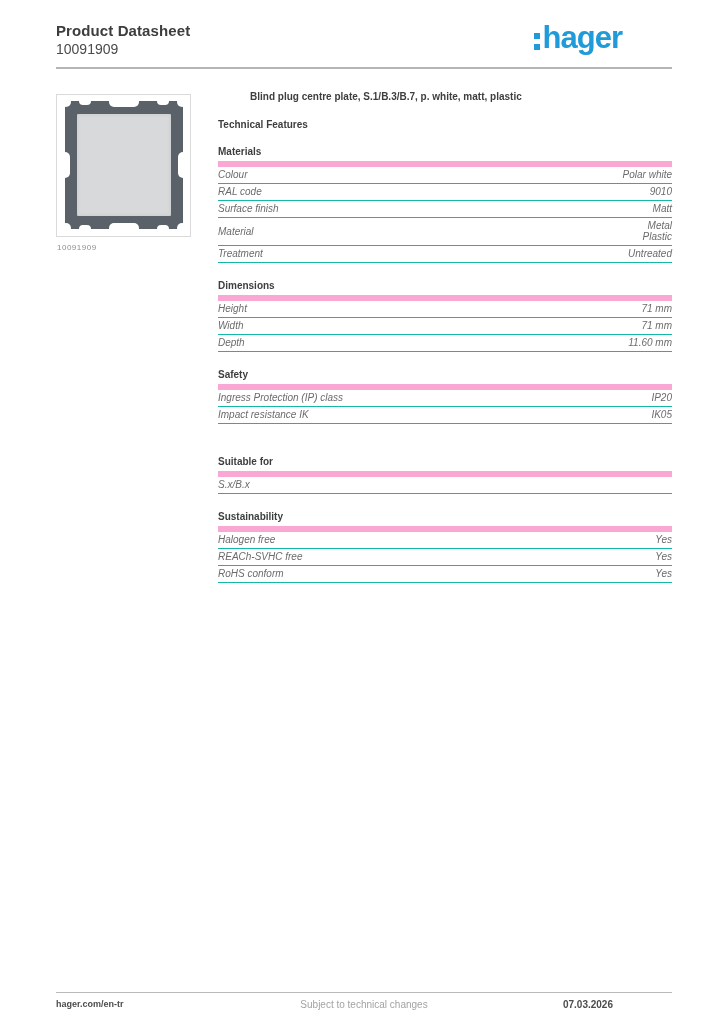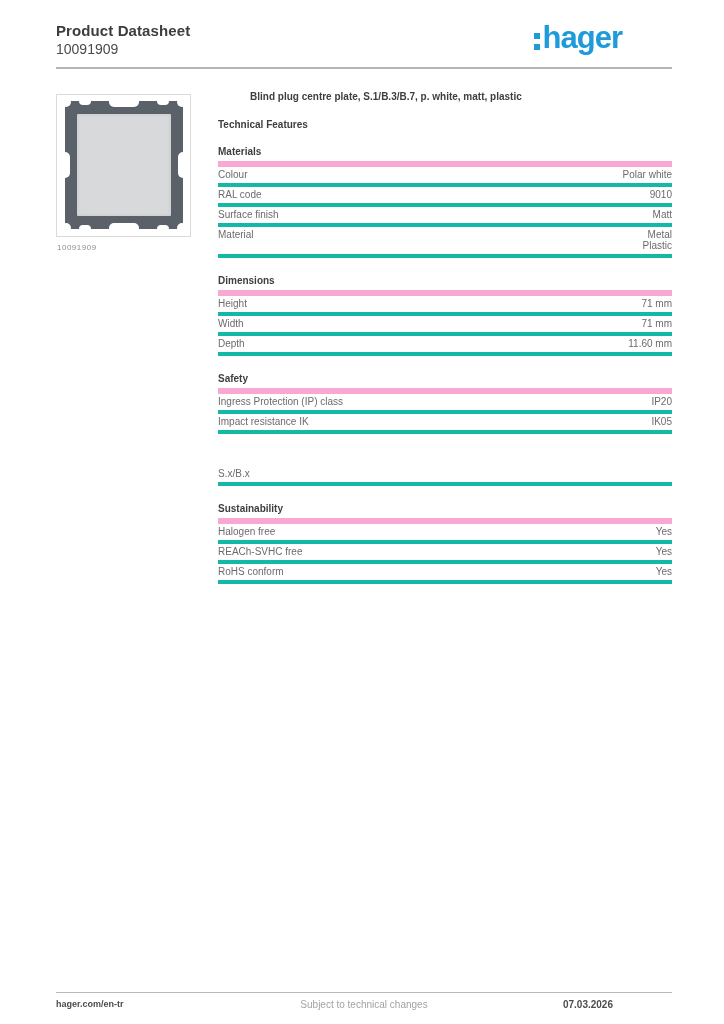--- a/index.html
+++ b/index.html
@@ -32,21 +32,21 @@
   .img-caption{position:absolute;left:57px;top:243px;font-size:8px;color:#8f8f8f;letter-spacing:.5px;}
 
   
   .right-col{position:absolute;left:218px;top:91px;width:454px;}
   .product-title{font-size:10px;font-weight:bold;color:#3e3e3e;line-height:12px;padding-left:32px;}
   .tf-heading{margin-top:16px;font-size:10px;font-weight:bold;color:#3e3e3e;line-height:12px;}
   .section{margin-top:17px;}
   #sections .section:first-child{margin-top:15px;}
   #sections .section:nth-child(4){margin-top:32px;}  
   .section-title{font-size:10px;font-weight:bold;color:#3e3e3e;line-height:12px;padding-bottom:3px;border-bottom:6px solid #f9a8d4;}
-  .spec-row{display:flex;justify-content:space-between;align-items:flex-start;border-bottom:4px solid #14b8a6;padding:2px 0 3px 0;}
+  .spec-row{display:flex;justify-content:space-between;align-items:center;border-bottom:1px solid #14b8a6;padding:2px 0 3px 0;font-style:italic;}
   .spec-label{font-size:10px;color:#6b6b6b;line-height:11px;}
   .spec-value{font-size:10px;color:#6b6b6b;line-height:11px;text-align:right;white-space:pre-line;}
 
   
   .ftr-rule{position:absolute;left:56px;width:616px;top:992px;height:1px;background:#b9b9b9;}
   .ftr-left{position:absolute;left:56px;top:999px;font-size:9px;font-weight:bold;color:#4c4c4c;}
   .ftr-center{position:absolute;left:56px;width:616px;top:999px;text-align:center;font-size:10px;color:#a3a3a3;}
   .ftr-right{position:absolute;right:60px;top:999px;font-size:10px;font-weight:bold;color:#4c4c4c;}
 </style>
 </head>
@@ -100,20 +100,24 @@
           </div>
           <div class="spec-row">
             <span class="spec-label">Surface finish</span>
             <span class="spec-value">Matt</span>
           </div>
           <div class="spec-row">
             <span class="spec-label">Material</span>
             <span class="spec-value">Metal
 Plastic</span>
           </div>
+          <div class="spec-row">
+            <span class="spec-label">Treatment</span>
+            <span class="spec-value">Untreated</span>
+          </div>
         </div>
         <div class="section">
           <div class="section-title">Dimensions</div>
           <div class="spec-row">
             <span class="spec-label">Height</span>
             <span class="spec-value">71 mm</span>
           </div>
           <div class="spec-row">
             <span class="spec-label">Width</span>
             <span class="spec-value">71 mm</span>
@@ -128,20 +132,21 @@
           <div class="spec-row">
             <span class="spec-label">Ingress Protection (IP) class</span>
             <span class="spec-value">IP20</span>
           </div>
           <div class="spec-row">
             <span class="spec-label">Impact resistance IK</span>
             <span class="spec-value">IK05</span>
           </div>
         </div>
         <div class="section">
+          <div class="section-title">Suitable for</div>
           <div class="spec-row">
             <span class="spec-label">S.x/B.x</span>
           </div>
         </div>
         <div class="section">
           <div class="section-title">Sustainability</div>
           <div class="spec-row">
             <span class="spec-label">Halogen free</span>
             <span class="spec-value">Yes</span>
           </div>

